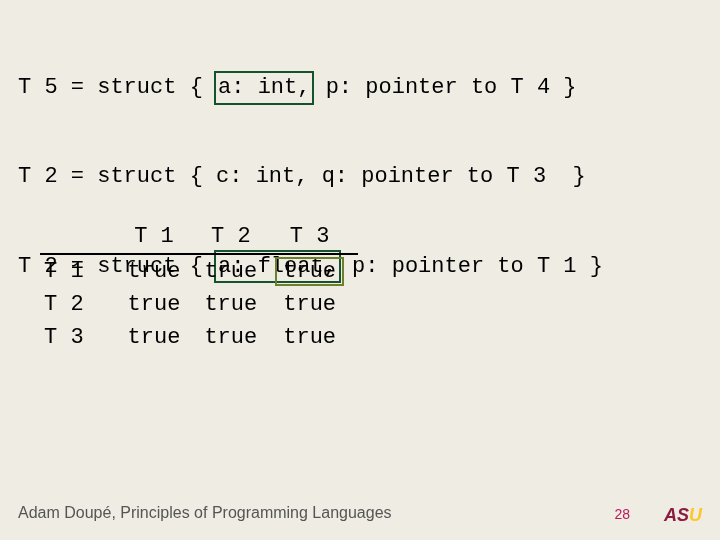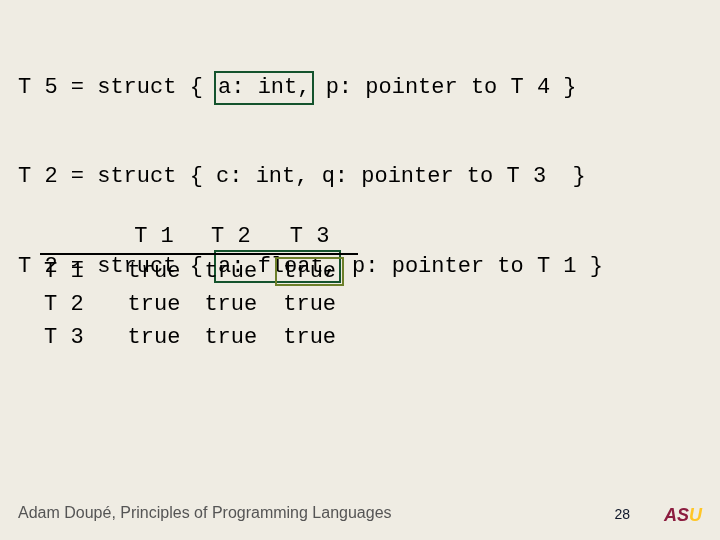--- a/index.html
+++ b/index.html
@@ -64,21 +64,21 @@
     font-family: Arial, sans-serif;
     font-size: 16px;
     color: #555;
   }
   .page-num {
     position: absolute;
     bottom: 18px;
     right: 90px;
     font-family: Arial, sans-serif;
     font-size: 14px;
-    color: #0f172a;
+    color: #be185d;
   }
   .logo {
     position: absolute;
     bottom: 14px;
     right: 18px;
     font-family: Arial, sans-serif;
     font-size: 18px;
     font-weight: bold;
     font-style: italic;
   }

